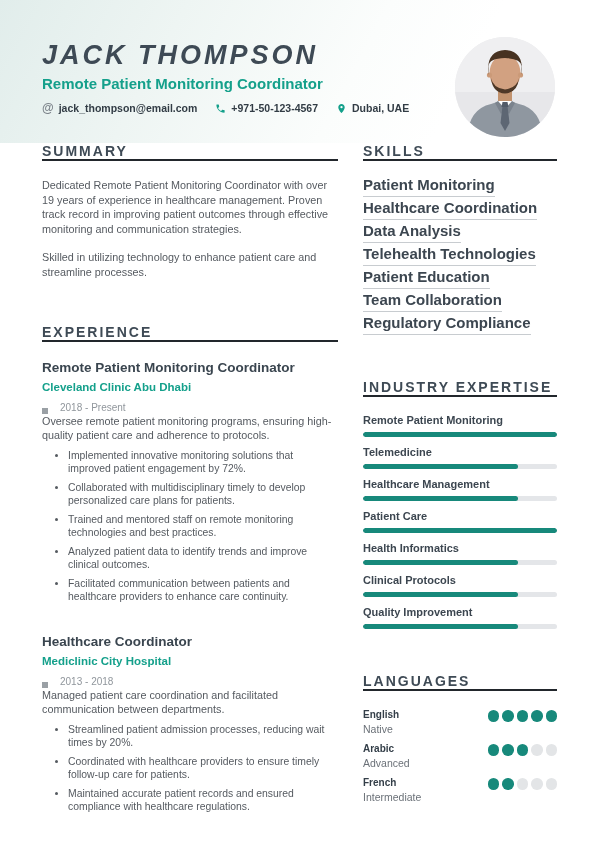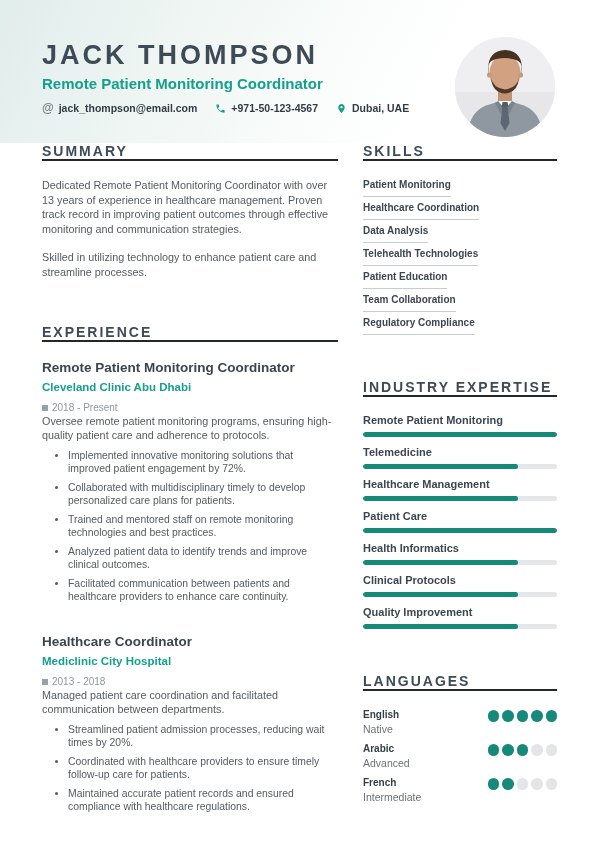--- a/index.html
+++ b/index.html
@@ -20,20 +20,21 @@
   }
   
   .header{
     position:relative;height:143px;
     padding:40px 0 0 42px;
     background:linear-gradient(118deg,var(--tint) 0%,#eef5f3 28%,#fbfdfc 58%,#ffffff 75%);
   }
   .name{
     font-size:27px;font-weight:bold;letter-spacing:3px;color:var(--heading);
     line-height:30px;
+    font-style:italic;
   }
   .job-title{
     margin-top:5px;font-size:15px;font-weight:bold;color:var(--accent);line-height:18px;
   }
   .contact-row{
     margin-top:9px;display:flex;align-items:center;gap:18px;
     font-size:10.5px;font-weight:bold;color:#323c45;
   }
   .contact{display:flex;align-items:center;gap:5px;}
   .at-glyph{color:#7d848b;font-size:12px;font-weight:bold;line-height:11px;}
@@ -50,28 +51,28 @@
   h2{
     font-size:14px;font-weight:bold;letter-spacing:2px;color:var(--heading);
     padding-bottom:0;border-bottom:2.5px solid var(--rule);margin-bottom:17px;
   }
   
   .summary p{font-size:10.8px;line-height:14.6px;margin-bottom:14px;}
   
   .job{margin-bottom:30px;}
   .job-name{font-size:13.5px;font-weight:bold;color:#3a playback454f;color:#3a454f;line-height:17px;}
   .company{font-size:11.5px;font-weight:bold;color:var(--accent);margin-top:4px;line-height:15px;}
-  .period{display:flex;align-items:center;gap:4px;margin-top:7px;font-size:10px;color:var(--muted);line-height:12px;}
+  .period{display:flex;align-items:flex-end;gap:12px;margin-top:7px;font-size:10px;color:var(--muted);line-height:12px;}
   .cal-icon{width:6px;height:6px;background:#9aa0a5;display:inline-block;}
   .job-desc{font-size:10.8px;line-height:14.6px;}
   .job ul{margin-top:6px;padding-left:26px;}
   .job li{font-size:10.4px;line-height:13px;margin-bottom:6px;}
   
   .skill{
-    width:fit-content;font-size:10px;font-weight:bold;color:#3c4650;
+    width:fit-content;font-size:15px;font-weight:bold;color:#3c4650;
     padding-bottom:5px;border-bottom:1.2px solid #c8ccd0;margin-bottom:4px;line-height:13px;
   }
   
   .exp-item{margin-bottom:9px;}
   .exp-label{font-size:11px;font-weight:bold;color:#3c4650;line-height:13px;margin-bottom:5px;}
   .bar-track{height:5px;background:var(--track);border-radius:3px;overflow:hidden;}
   .bar-fill{height:100%;background:var(--fill);border-radius:3px;}
   
   .lang-row{display:flex;justify-content:space-between;margin-bottom:6px;}
   .lang-name{font-size:10px;font-weight:bold;color:#333e48;line-height:14px;}
@@ -126,21 +127,21 @@
       </svg>
     </div>
   </header>
 
   <div class="cols">
 
     <div class="col-left">
 
       <section class="summary">
         <h2>SUMMARY</h2>
-        <p>Dedicated Remote Patient Monitoring Coordinator with over 13 years of experience in healthcare management. Proven track record in improving patient outcomes through effective monitoring and communication strategies.</p>
+        <p>Dedicated Remote Patient Monitoring Coordinator with over 19 years of experience in healthcare management. Proven track record in improving patient outcomes through effective monitoring and communication strategies.</p>
         <p>Skilled in utilizing technology to enhance patient care and streamline processes.</p>
       </section>
 
       <section>
         <h2>EXPERIENCE</h2>
 
         <div class="job">
           <div class="job-name">Remote Patient Monitoring Coordinator</div>
           <div class="company">Cleveland Clinic Abu Dhabi</div>
           <div class="period">

